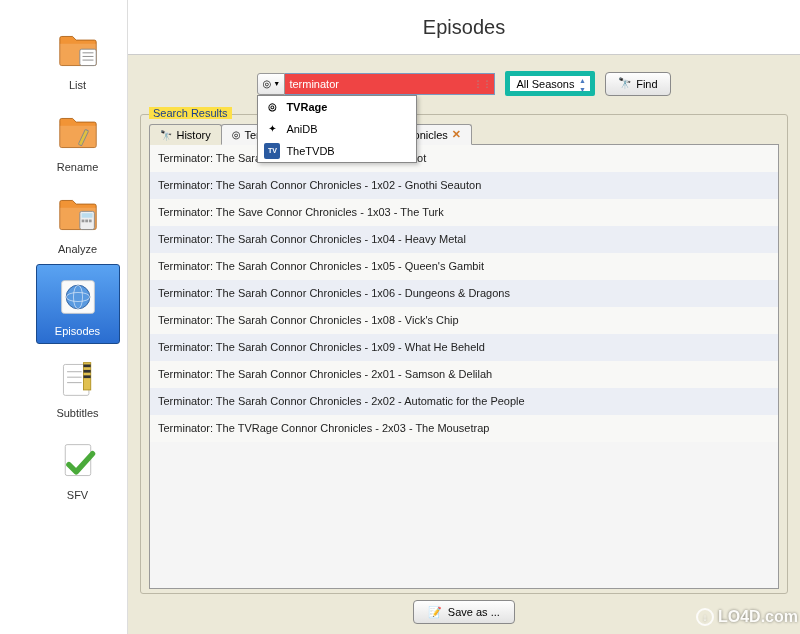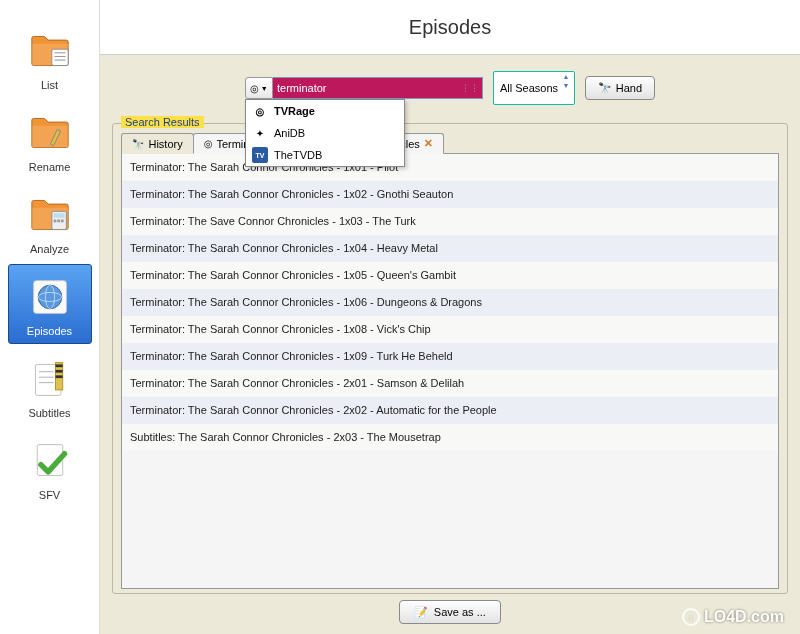--- a/index.html
+++ b/index.html
@@ -19,20 +19,21 @@
     }
     .sidebar {
       width: 100px;
       background: #fff;
       border-right: 1px solid #ddd;
       padding-top: 18px;
       display: flex;
       flex-direction: column;
       align-items: center;
       gap: 2px;
+      margin-left: 28px;
     }
     .sidebar-item {
       width: 84px;
       padding: 8px 4px 6px 4px;
       text-align: center;
       border: 1px solid transparent;
       border-radius: 3px;
       cursor: pointer;
     }
     .sidebar-item.selected {
@@ -106,37 +107,37 @@
       position: relative;
     }
     .search-input {
       width: 210px;
       height: 22px;
       border: 1px solid #7a9ac0;
       border-left: none;
       padding: 0 18px 0 4px;
       font-size: 11px;
       color: #fff;
-      background: #be185d;
+      background: #ef4444;
     }
     .search-input::selection { background:#3a6ea5; color:#fff; }
     .input-handle {
       position: absolute;
       right: 4px;
       top: 50%;
       transform: translateY(-50%);
       color: #999;
       font-size: 9px;
       cursor: move;
       letter-spacing: 0;
     }
     .season-select {
-      height: 34px;
+      height: 25px;
       background: #fff;
-      border: 1px solid #14b8a6;
+      border: 5px solid #14b8a6;
       border-radius: 2px;
       padding: 0 16px 0 6px;
       font-size: 11px;
       display: flex;
       align-items: center;
       position: relative;
       cursor: pointer;
     }
     .spinner {
       position: absolute;
@@ -286,21 +287,21 @@
       display: flex;
       align-items: center;
       gap: 6px;
       cursor: pointer;
       font-size: 11px;
     }
     
     .watermark {
       position: absolute;
       bottom: 8px;
-      right: 16px;
+      right: 2px;
       color: #fff;
       font-size: 16px;
       font-weight: bold;
       text-shadow: 0 0 3px rgba(0,0,0,0.6);
       opacity: 0.85;
       display: flex;
       align-items: center;
       gap: 4px;
     }
     .watermark-icon {
@@ -432,21 +433,21 @@
         </div>
         <div class="season-select">
           <span>All Seasons</span>
           <div class="spinner">
             <div class="spinner-btn">▲</div>
             <div class="spinner-btn">▼</div>
           </div>
         </div>
         <button class="find-btn">
           <span class="find-icon">🔭</span>
-          <span>Hand</span>
+          <span>Find</span>
         </button>
       </div>
 
       <div class="fieldset">
         <span class="fieldset-label">Search Results</span>
         <div class="tabs">
           <div class="tab">
             <span class="tab-icon">🔭</span>
             <span>History</span>
           </div>
@@ -458,24 +459,24 @@
         </div>
         <div class="results-list">
 
         <div class="result-row">Terminator: The Sarah Connor Chronicles - 1x01 - Pilot</div>
             <div class="result-row">Terminator: The Sarah Connor Chronicles - 1x02 - Gnothi Seauton</div>
             <div class="result-row">Terminator: The Save Connor Chronicles - 1x03 - The Turk</div>
             <div class="result-row">Terminator: The Sarah Connor Chronicles - 1x04 - Heavy Metal</div>
             <div class="result-row">Terminator: The Sarah Connor Chronicles - 1x05 - Queen's Gambit</div>
             <div class="result-row">Terminator: The Sarah Connor Chronicles - 1x06 - Dungeons &amp; Dragons</div>
             <div class="result-row">Terminator: The Sarah Connor Chronicles - 1x08 - Vick's Chip</div>
-            <div class="result-row">Terminator: The Sarah Connor Chronicles - 1x09 - Turk He Beheld</div>
+            <div class="result-row">Terminator: The Sarah Connor Chronicles - 1x09 - What He Beheld</div>
             <div class="result-row">Terminator: The Sarah Connor Chronicles - 2x01 - Samson &amp; Delilah</div>
             <div class="result-row">Terminator: The Sarah Connor Chronicles - 2x02 - Automatic for the People</div>
-            <div class="result-row">Subtitles: The Sarah Connor Chronicles - 2x03 - The Mousetrap</div>
+            <div class="result-row">Terminator: The TVRage Connor Chronicles - 2x03 - The Mousetrap</div>
           </div>
       </div>
 
       <div class="save-row">
         <button class="save-btn">
           <span>📝</span>
           <span>Save as ...</span>
         </button>
       </div>
     </div>

